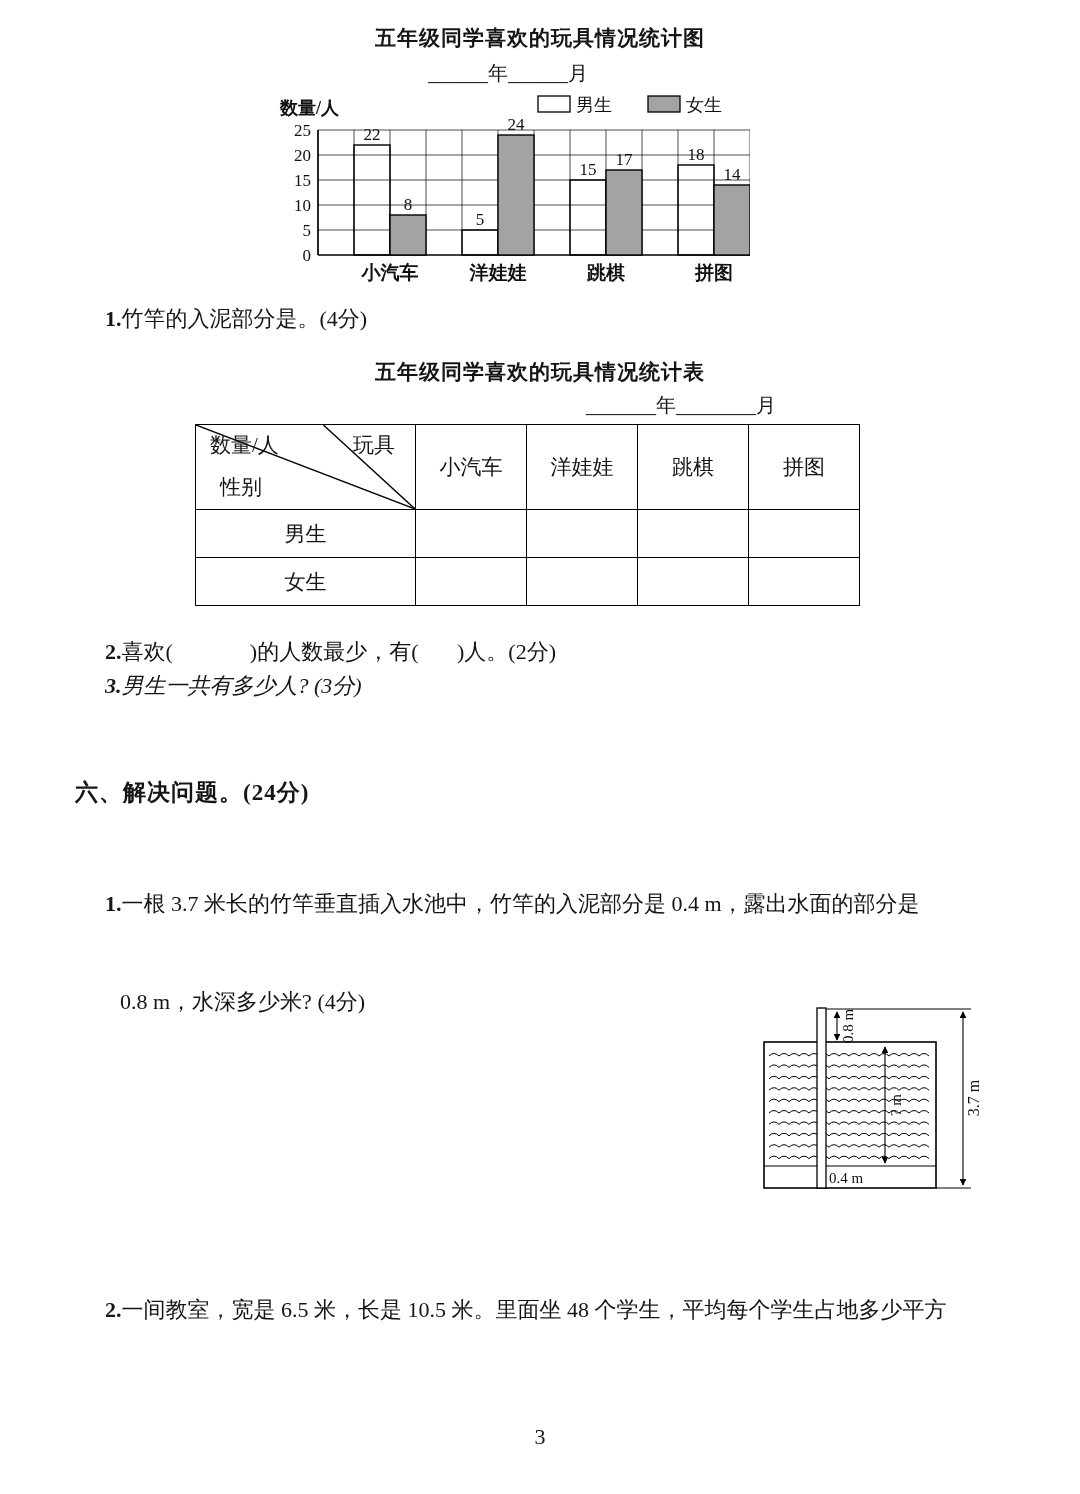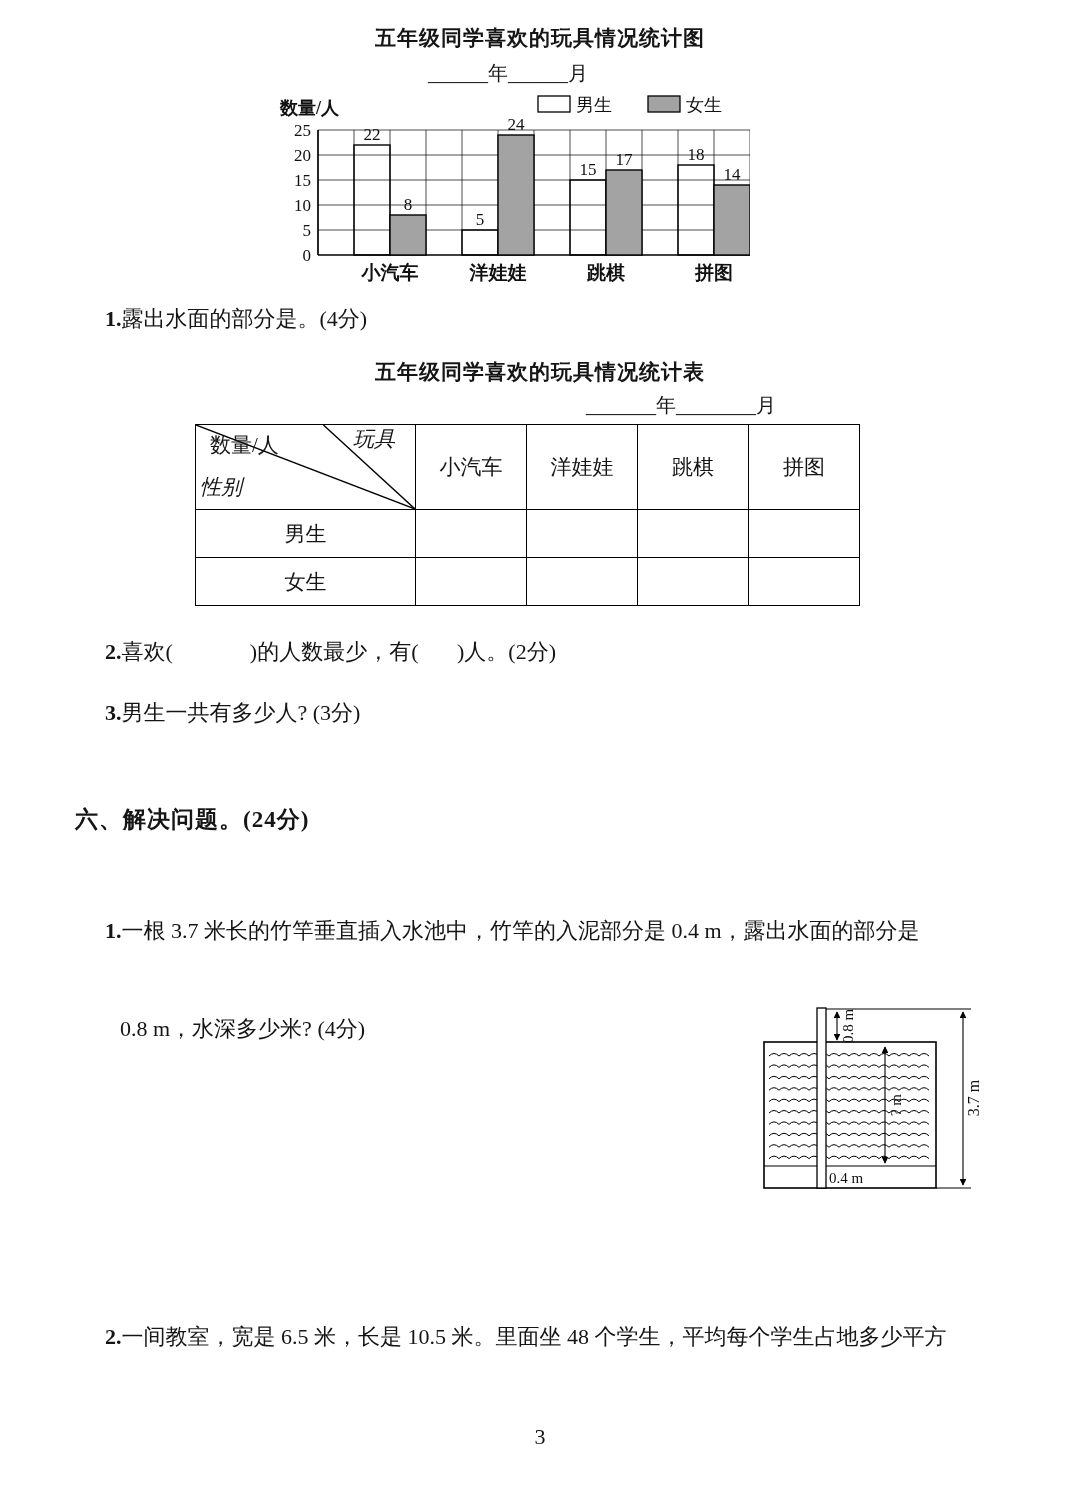--- a/index.html
+++ b/index.html
@@ -15,22 +15,22 @@
   .q-line{font-size:22px;margin:18px 0 0 105px;white-space:pre-wrap;}
   .qnum{font-weight:bold;}
   .table-title{font-size:21px;font-weight:bold;text-align:center;margin-top:24px;letter-spacing:1px;}
   .table-wrap{width:676px;margin:6px 0 0 195px;}
   .date-line2{font-size:20px;text-align:right;padding-right:95px;height:32px;}
   table.stats-table{border-collapse:collapse;}
   .stats-table td{border:1.6px solid #000;font-size:21px;text-align:center;background:#fff;}
   .corner-cell{width:220px;height:85px;position:relative;padding:0;}
   .corner-cell .lbl{position:absolute;font-size:21px;}
   .c-top{left:14px;top:6px;}
-  .c-right{right:20px;top:0;font-style:italic;}
-  .c-bottom{left:4px;bottom:8px;font-style:italic;}
+  .c-right{right:20px;top:6px;}
+  .c-bottom{left:24px;bottom:8px;}
   .corner-svg{position:absolute;left:0;top:0;width:100%;height:100%;}
   .col-h{width:111px;height:85px;}
   .data-row td{height:48px;}
   .prob{margin:16px 0 0 105px;font-size:22px;line-height:32px;white-space:pre-wrap;}
   .prob .cont{margin-left:15px;margin-top:2px;}
   .prob2{margin-top:148px;}
   .pool-svg{position:absolute;left:756px;top:1000px;}
   svg text{font-family:"Liberation Serif","DejaVu Serif",serif;fill:#111;}
   .page-num{position:absolute;top:1424px;left:0;right:0;text-align:center;font-size:22px;}
 </style>
@@ -91,21 +91,21 @@
         <text x="356" y="74.99999999999999" text-anchor="middle" font-size="17">17</text>
         <text x="338" y="189" text-anchor="middle" font-size="19" font-weight="bold">跳棋</text>
         <rect x="410" y="75.00000000000001" width="36" height="89.99999999999999" fill="none" stroke="#000" stroke-width="1.4"></rect>
         <text x="428" y="70.00000000000001" text-anchor="middle" font-size="17">18</text>
         <rect x="446" y="95" width="36" height="70" fill="#a3a3a3" stroke="#000" stroke-width="1.4"></rect>
         <text x="464" y="90" text-anchor="middle" font-size="17">14</text>
         <text x="446" y="189" text-anchor="middle" font-size="19" font-weight="bold">拼图</text>
       </svg>
   </div>
 
-  <div class="q-line"><span class="qnum">1.</span><span>露出水面的部分是。(4分)</span></div>
+  <div class="q-line"><span class="qnum">1.</span><span>竹竿的入泥部分是。(4分)</span></div>
 
   <div class="table-title">五年级同学喜欢的玩具情况统计表</div>
 
   <div class="table-wrap">
     <div class="date-line2">_______年________月</div>
     <table class="stats-table">
       <tbody>
           <tr>
         <td class="corner-cell">
           <svg class="corner-svg" viewBox="0 0 220 85" preserveAspectRatio="none">
@@ -134,21 +134,21 @@
         <td></td>
         <td></td>
         <td></td>
       </tr>
     </tbody>
       </table>
   </div>
 
   <div class="q-line" style="margin-top:31px;"><span class="qnum">2.</span><span>喜欢(              )的人数最少，有(       )人。(2分)</span></div>
 
-  <div class="q-line" style="margin-top:31px;"><span class="qnum">3.</span><span>男生一共有多少人? (3分)</span></div>
+  <div class="q-line" style="margin-top:4px;font-style:italic;"><span class="qnum">3.</span><span>男生一共有多少人? (3分)</span></div>
 
   <div class="sec-heading sec6">六、解决问题。(24分)</div>
 
   <div class="prob">
     <div><span class="qnum">1.</span><span>一根 3.7 米长的竹竿垂直插入水池中，竹竿的入泥部分是 0.4 m，露出水面的部分是</span></div>
     <div class="cont">0.8 m，水深多少米? (4分)</div>
   </div>
 
   <svg class="pool-svg" width="230" height="198" viewBox="0 0 230 198">
     <defs>

